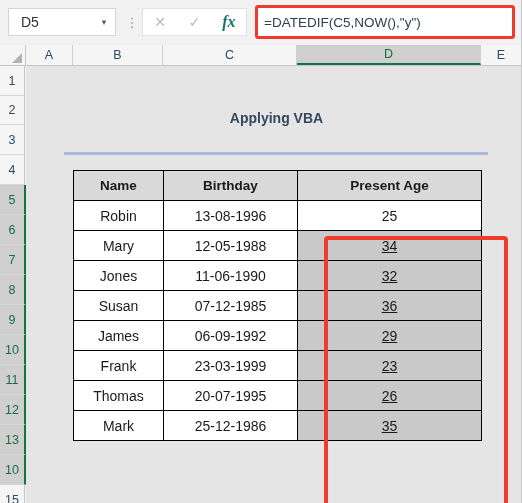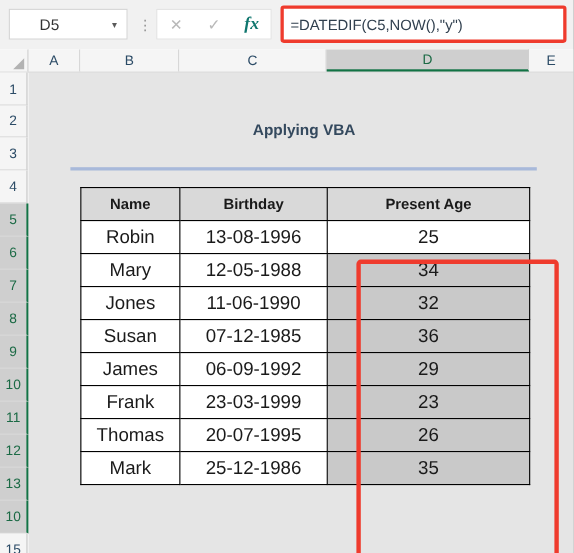--- a/index.html
+++ b/index.html
@@ -34,21 +34,21 @@
     width: 108px; height: 28px;
     background: #ffffff;
     border: 1px solid #d4d4d4;
     box-sizing: border-box;
     display: flex;
     align-items: center;
     cursor: default;
   }
   #name-box-value {
     flex: 1;
-    padding-left: 27px;
+    padding-left: 12px;
     font-size: 14px;
     color: #333333;
     line-height: 1;
   }
   #name-box-caret {
     width: 22px;
     text-align: center;
     font-size: 9px;
     color: #5a5a5a;
   }
@@ -223,36 +223,36 @@
     width: 408px;
     border-collapse: collapse;
     table-layout: fixed;
     padding-left: 16px;
   }
   #data-table th, #data-table td {
     border: 1px solid #000000;
     height: 30px;
     text-align: center;
     vertical-align: middle;
-    font-size: 17px;
+    font-size: 14px;
     color: #1a1a1a;
     padding: 0;
     box-sizing: border-box;
     background: #ffffff;
   }
   #data-table th {
     background: #d9d9d9;
     font-weight: bold;
     font-size: 13.5px;
   }
   #data-table col.c-name { width: 90px; }
   #data-table col.c-bday { width: 134px; }
   #data-table col.c-age  { width: 184px; }
 
-  td.sel-gray { background: #c9c9c9 !important; }
+  td.sel-gray { background: #c9c9c9 !important; text-decoration: underline; }
   td.sel-active { background: #ffffff !important; }
 
   
   #red-callout {
     position: absolute;
     left: 298px; top: 170px;
     width: 184px; height: 303px;
     border: 4px solid #ef3b2d;
     border-radius: 4px;
     box-sizing: border-box;

